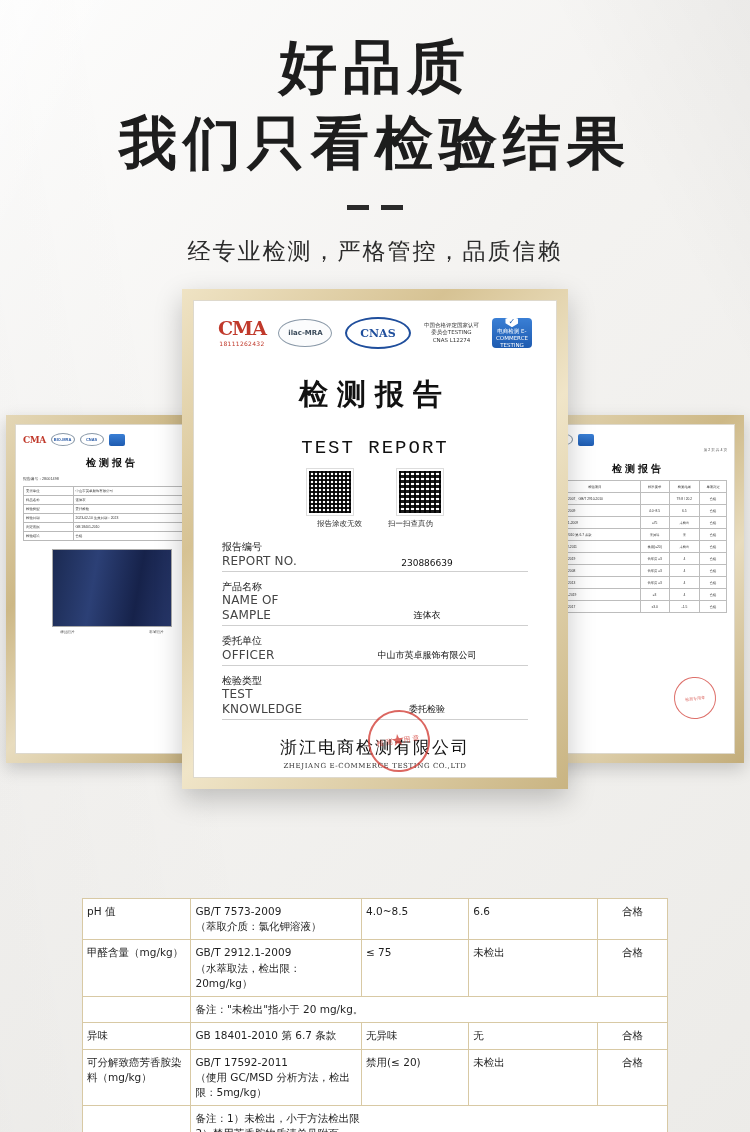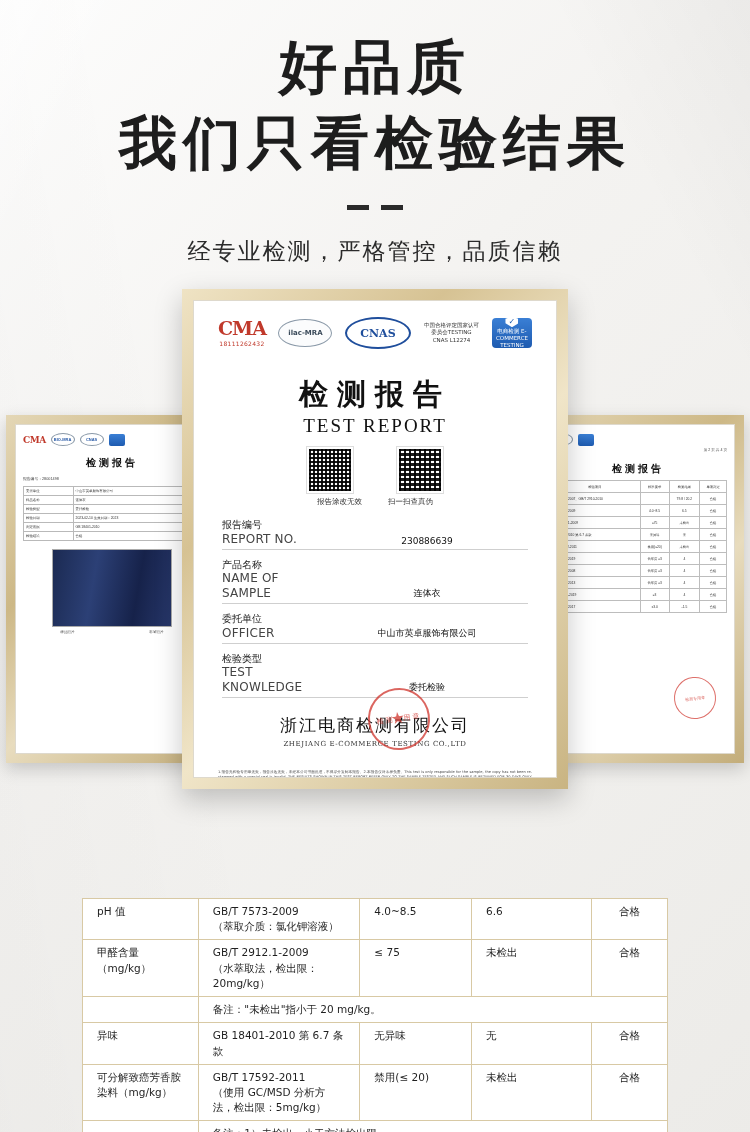--- a/index.html
+++ b/index.html
@@ -232,25 +232,25 @@
     text-align: center;
     font-family: "DejaVu Sans", sans-serif;
     font-weight: bold;
     font-size: 29px;
     letter-spacing: 9px;
     color: #111;
     margin-top: 26px;
   }
   .cert-title-en {
     text-align: center;
-    font-family: Liberation Serif, serif;
+    font-family: Liberation Mono, monospace;
     font-size: 19px;
     letter-spacing: 2px;
     color: #111;
-    margin-top: 0;
+    margin-top: 22px;
   }
   .qr-row {
     margin-top: 10px;
     display: flex;
     justify-content: center;
     gap: 44px;
   }
   .qr {
     width: 42px;
     height: 42px;
@@ -492,21 +492,21 @@
   table.results {
     width: 100%;
     border-collapse: collapse;
     background: #fff;
     font-family: "DejaVu Sans", sans-serif;
   }
   table.results td {
     border: 1px solid #d8c9a4;
     font-size: 10.5px;
     line-height: 1.45;
-    padding: 5px 14px;
+    padding: 5px 4px;
     color: #1f1f1f;
     vertical-align: top;
   }
   td.col-item { width: 104px; }
   td.col-std { width: 172px; }
   td.col-req { width: 104px; }
   td.col-res { width: 130px; }
   td.col-ver { width: 66px; text-align: center; }
   td.note { font-size: 10px; color: #222; }
 </style>

